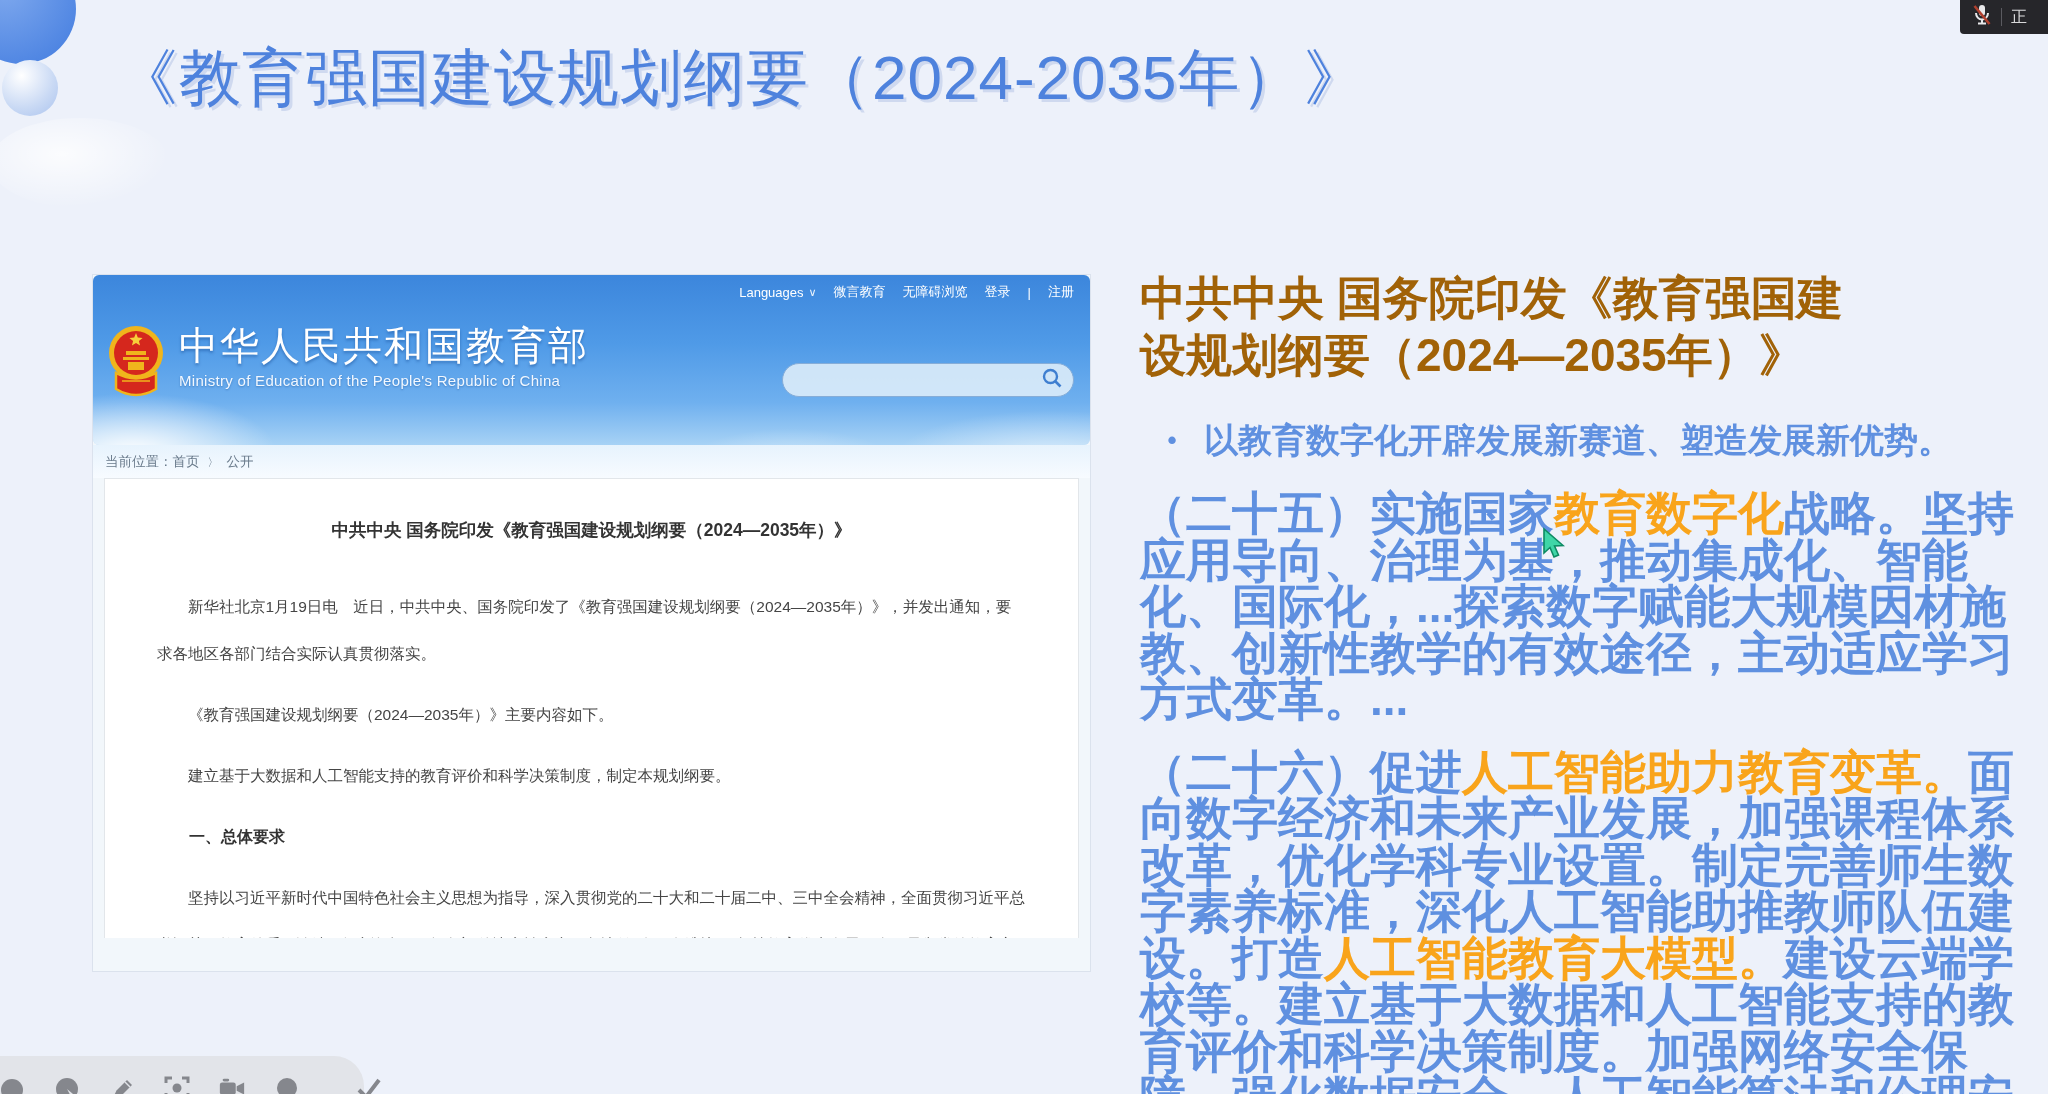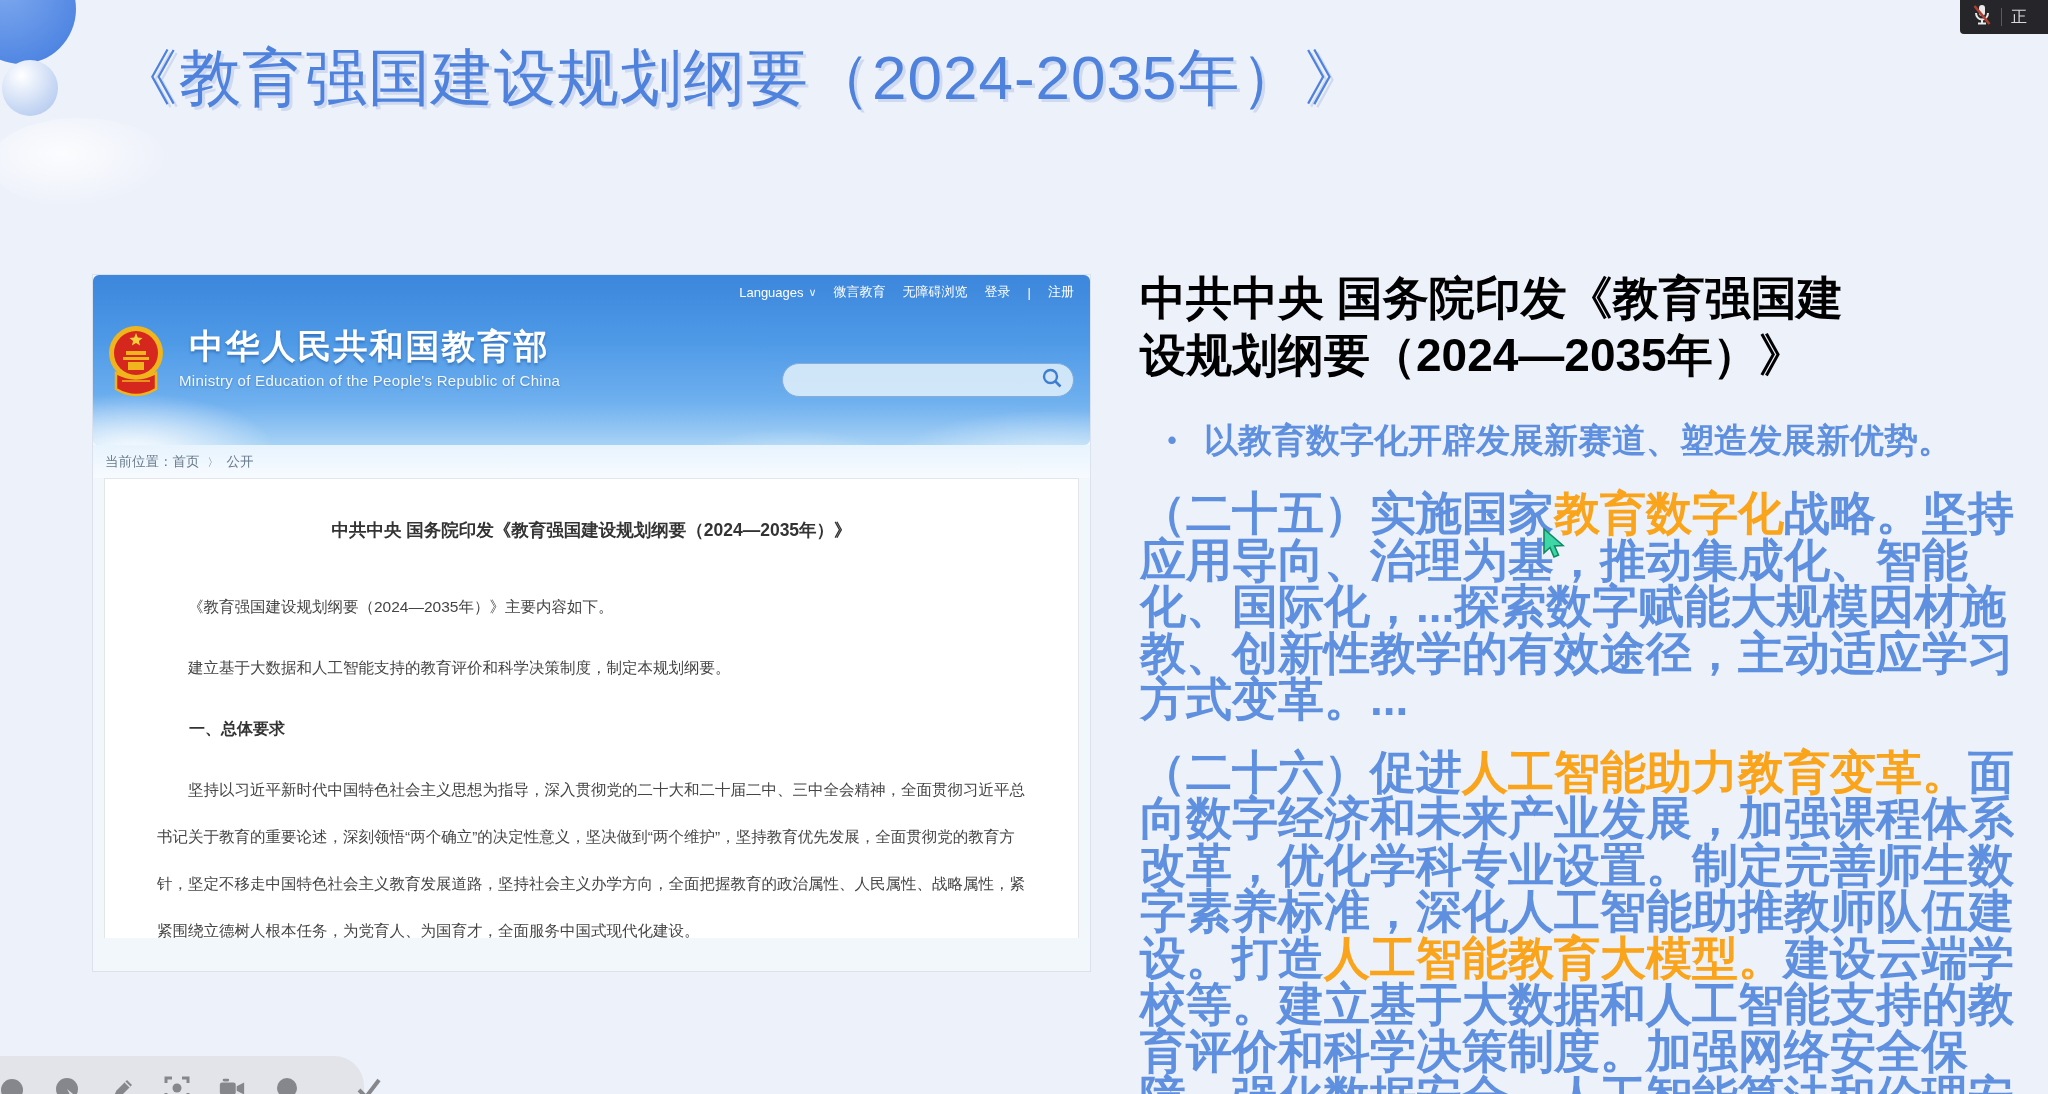--- a/index.html
+++ b/index.html
@@ -54,23 +54,22 @@
   }
   .web-topnav{
     position:absolute; right:16px; top:8px; z-index:2;
     display:flex; align-items:center; gap:17px;
     color:#ffffff; font-size:13px; white-space:nowrap;
   }
   .web-topnav .caret{font-size:11px; margin-left:-12px; opacity:.9;}
   .web-brand{position:absolute; left:14px; top:48px; z-index:2; display:flex; align-items:flex-start;}
   .brand-names{margin-left:14px;}
   .brand-zh{
-    color:#fff; font-size:34px; font-weight:bold; letter-spacing:2px; line-height:46px;
+    color:#fff; font-size:39px; font-weight:normal; letter-spacing:2px; line-height:46px;
     text-shadow:0 2px 3px rgba(10,60,130,.45);
-    text-align:center;
   }
   .brand-en{
     color:#f2f8ff; font-size:15px; font-weight:normal; margin-top:3px; letter-spacing:.3px;
     text-shadow:0 1px 2px rgba(10,60,130,.4);
   }
   .web-search{
     position:absolute; right:16px; top:88px; z-index:2;
     width:292px; height:34px; border-radius:17px;
     background:rgba(219,236,250,.9); border:1px solid #86add8;
     display:flex; align-items:center; box-sizing:border-box; padding:0 10px;
@@ -95,21 +94,21 @@
   .doc-title{
     margin:0 0 40px; text-align:center;
     font-size:17.5px; font-weight:bold; color:#333; line-height:26px;
   }
   .doc-p{margin:0 0 14px; font-size:15.5px; line-height:47px; text-indent:2em;}
   .doc-h{margin:0 0 14px; font-size:16px; line-height:47px; font-weight:bold; color:#333; text-indent:2em;}
 
   
   .right-panel{position:absolute; left:1140px; top:270px; width:884px;}
   .rp-heading{
-    margin:0 0 34px; font-size:46px; font-weight:bold; color:#000000; line-height:57px;
+    margin:0 0 34px; font-size:46px; font-weight:bold; color:#a16207; line-height:57px;
   }
   .rp-heading span{display:block;}
   .rp-bullet{
     display:flex; align-items:flex-start; margin:0 0 28px;
     color:#5f90e0; font-size:34px; font-weight:bold; line-height:44px;
   }
   .rp-bullet .dot{width:64px; text-align:center; font-size:26px;}
   .rp-para{
     margin:0 0 26px; font-size:46px; font-weight:bold; line-height:46.5px;
     color:#5f90e0; word-break:break-all;
@@ -196,20 +195,21 @@
         </span>
       </div>
     </div>
 
     <div class="web-breadcrumb">
       <span>当前位置：</span><span class="bc-link">首页</span><span class="bc-sep">〉</span><span class="bc-link">公开</span>
     </div>
 
     <div class="web-doc">
       <h2 class="doc-title">中共中央 国务院印发《教育强国建设规划纲要（2024—2035年）》</h2>
+      <p class="doc-p">新华社北京1月19日电　近日，中共中央、国务院印发了《教育强国建设规划纲要（2024—2035年）》，并发出通知，要求各地区各部门结合实际认真贯彻落实。</p>
       <p class="doc-p">《教育强国建设规划纲要（2024—2035年）》主要内容如下。</p>
       <p class="doc-p">建立基于大数据和人工智能支持的教育评价和科学决策制度，制定本规划纲要。</p>
       <p class="doc-h">一、总体要求</p>
       <p class="doc-p">坚持以习近平新时代中国特色社会主义思想为指导，深入贯彻党的二十大和二十届二中、三中全会精神，全面贯彻习近平总书记关于教育的重要论述，深刻领悟“两个确立”的决定性意义，坚决做到“两个维护”，坚持教育优先发展，全面贯彻党的教育方针，坚定不移走中国特色社会主义教育发展道路，坚持社会主义办学方向，全面把握教育的政治属性、人民属性、战略属性，紧紧围绕立德树人根本任务，为党育人、为国育才，全面服务中国式现代化建设。</p>
     </div>
   </div>
 
   <div class="right-panel">
     <h2 class="rp-heading">
       <span>中共中央 国务院印发《教育强国建</span>

